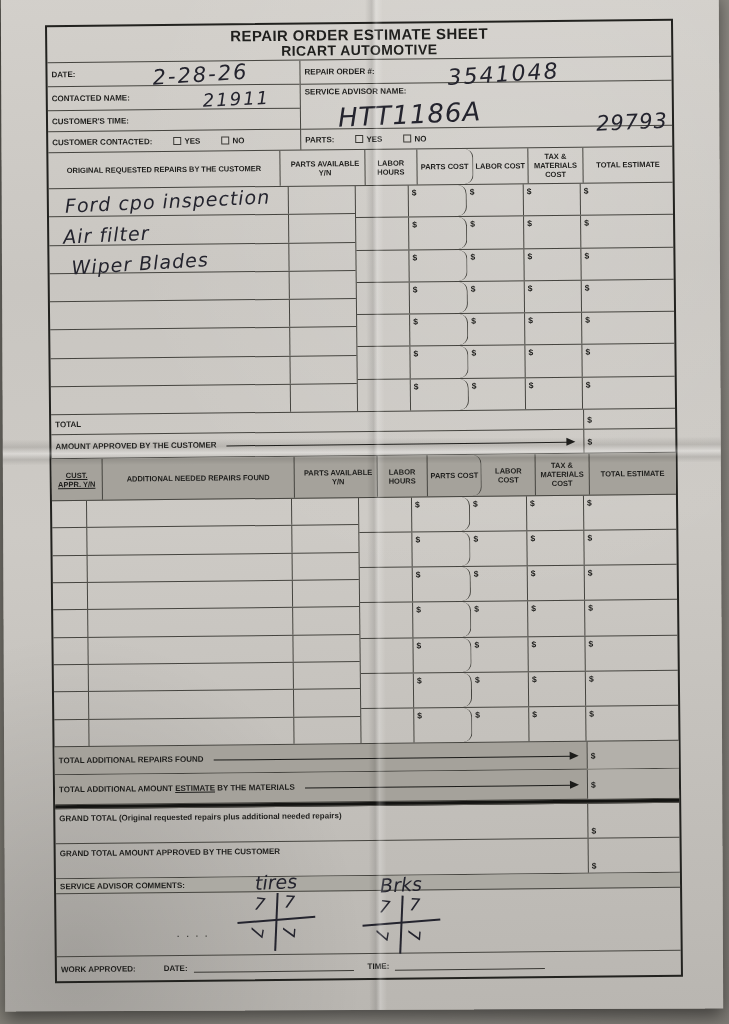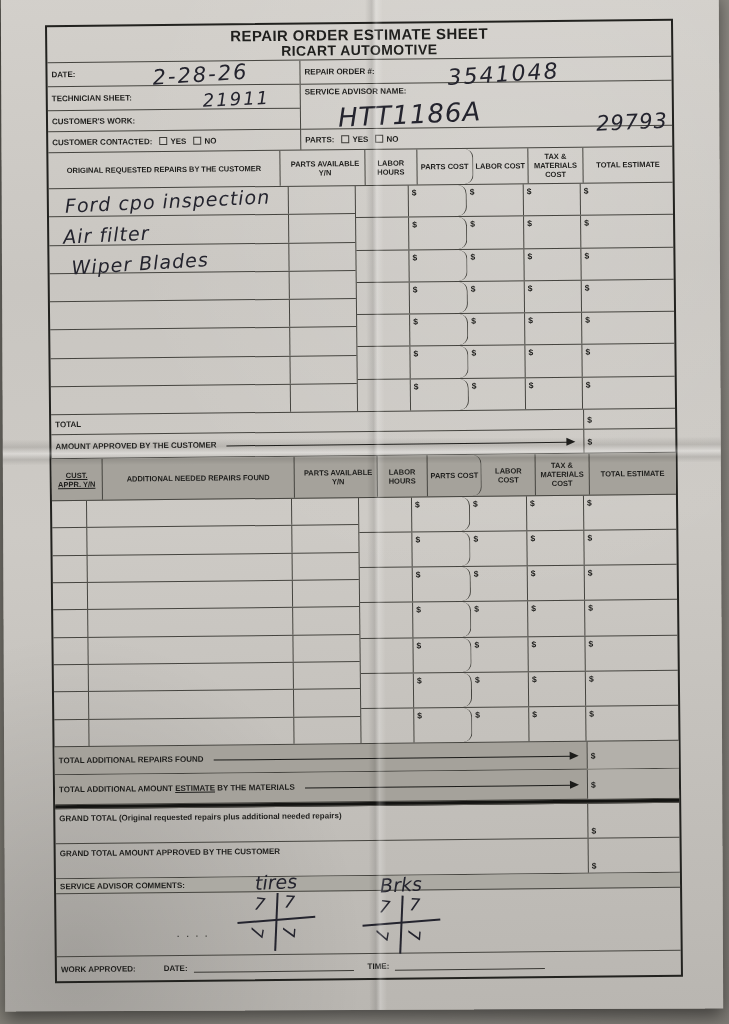--- a/index.html
+++ b/index.html
@@ -41,21 +41,21 @@
   .tl2{font-weight:bold;font-size:14px;letter-spacing:.4px;margin-top:-1px;}
   
   .info{height:90px;display:flex;position:relative;}
   .info-left{width:253px;border-right:1px solid var(--line);display:flex;flex-direction:column;}
   .info-right{flex:1;display:flex;flex-direction:column;}
   .irow{display:flex;align-items:center;padding:0 4px;border-bottom:1px solid var(--line);}
   .irow:last-child{border-bottom:none;}
   .il-r1{height:24px}.il-r2{height:24px}.il-r3{height:21px}.il-r4{flex:1}
   .ir-r1{height:24px}.ir-r2{height:45px;align-items:flex-start;padding-top:3px;}.ir-r3{flex:1}
   .lbl{font-weight:bold;font-size:8px;}
-  .cbg{display:inline-flex;align-items:center;margin-left:7px;}
+  .cbg{display:inline-flex;align-items:center;margin-left:21px;}
   .cb{display:inline-block;width:8px;height:8px;border:1px solid #3c3b37;background:#d6d3ce;margin-right:3px;}
   
   .hw{font-family:"DejaVu Sans",sans-serif;font-style:italic;color:var(--ink);position:absolute;white-space:nowrap;line-height:1;}
   .hw-date{left:105px;top:3px;font-size:21px;transform:rotate(-3deg);letter-spacing:2px;}
   .hw-tech{left:155px;top:29px;font-size:18px;transform:rotate(-2deg);letter-spacing:2px;}
   .hw-ro{left:400px;top:5px;font-size:22px;transform:rotate(-3deg);letter-spacing:2px;}
   .hw-adv{left:290px;top:42px;font-size:26px;transform:rotate(-2deg);letter-spacing:1px;}
   .hw-stock{left:548px;top:55px;font-size:21px;transform:rotate(-2deg);letter-spacing:1px;}
   
   .thead{display:flex;}
@@ -137,24 +137,24 @@
       <div class="tl1">REPAIR ORDER ESTIMATE SHEET</div>
       <div class="tl2">RICART AUTOMOTIVE</div>
     </div>
 
     <div class="info sec">
       <div class="info-left">
         <div class="irow il-r1">
           <span class="lbl">DATE:</span>
         </div>
         <div class="irow il-r2">
-          <span class="lbl">TECHNICIAN SHEET:</span>
+          <span class="lbl">CONTACTED NAME:</span>
         </div>
         <div class="irow il-r3">
-          <span class="lbl">CUSTOMER'S WORK:</span>
+          <span class="lbl">CUSTOMER'S TIME:</span>
         </div>
         <div class="irow il-r4">
           <span class="lbl">CUSTOMER CONTACTED:</span>
           <span class="cbg">
             <span class="cb"></span>
             <span class="lbl">YES</span>
           </span>
           <span class="cbg">
             <span class="cb"></span>
             <span class="lbl">NO</span>

